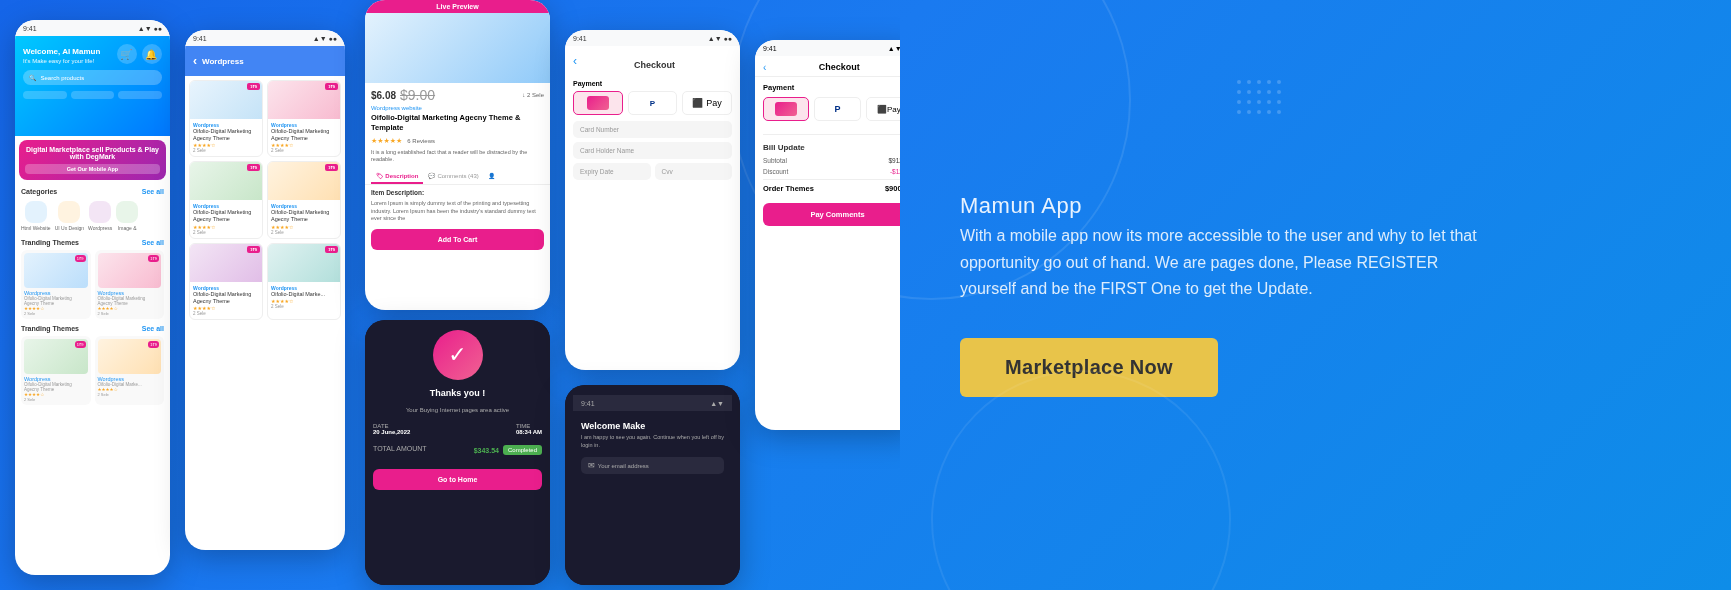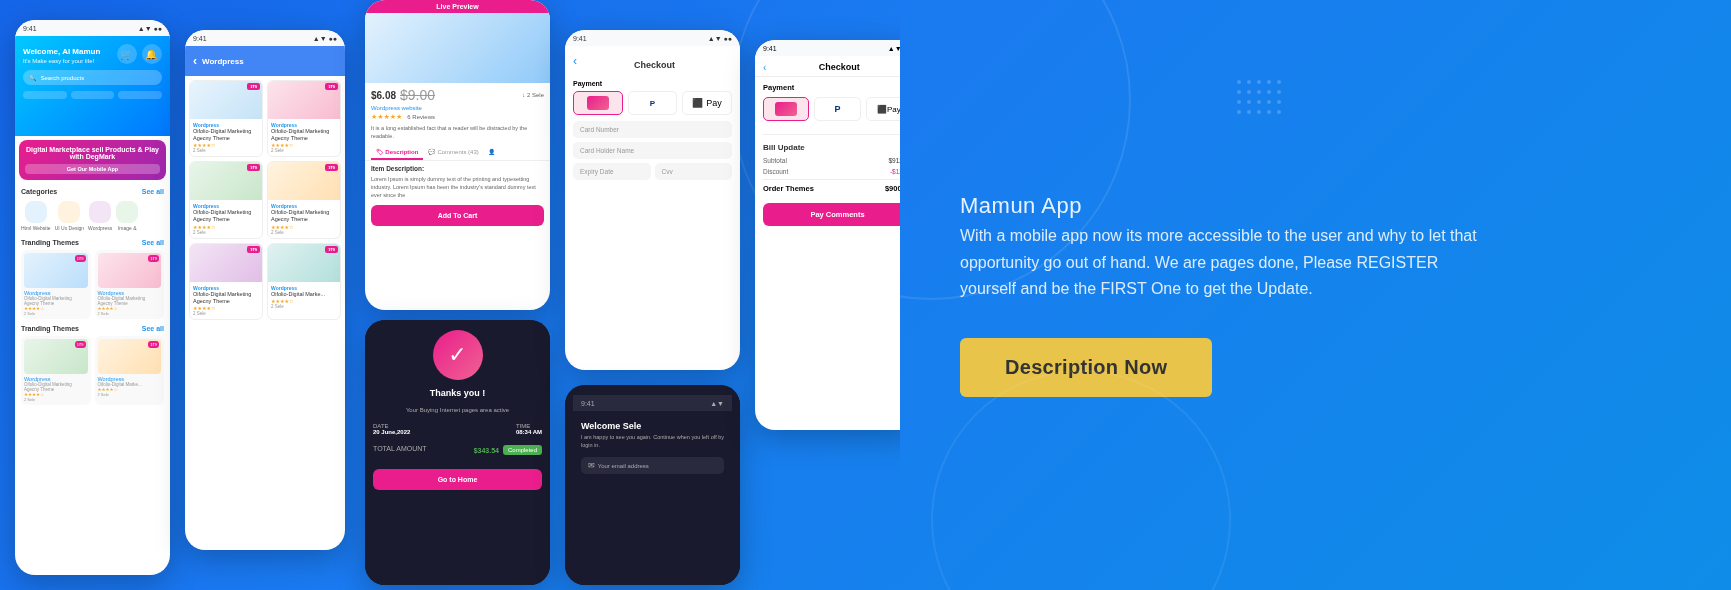--- a/index.html
+++ b/index.html
@@ -857,20 +857,21 @@
     <div class="phone-mockup phone-col3">
       <div class="phone-screen">
         <div class="col3-live-preview">Live Preview</div>
         <div class="col3-thumb" style="background:linear-gradient(135deg,#e3f2fd,#90caf9);"></div>
         <div class="col3-price">
           <span class="price-new">$6.08</span>
           <span class="price-old">$9.00</span>
           <span style="margin-left:auto;font-size:6px;color:#666;">↓ 2 Sele</span>
         </div>
         <div class="col3-tag">Wordpress website</div>
+        <div class="col3-title">Oifolio-Digital Marketing Agecny Theme &amp; Template</div>
         <div class="col3-stars">
           <span>★★★★★</span>
           <span style="font-size:6px;color:#666;margin-left:3px;">6 Reviews</span>
         </div>
         <div class="col3-desc">It is a long established fact that a reader will be distracted by the readable.</div>
         <div class="col3-tabs">
           <div class="col3-tab active">
             <span style="color:#e91e8c;">🏷</span> Description
           </div>
           <div class="col3-tab">💬 Comments (43)</div>
@@ -941,21 +942,21 @@
       </div>
     </div>
 
     <div class="phone-mockup phone-col4b">
       <div class="col4b-screen">
         <div class="status-bar" style="background:#2a2a3e;color:#aaa;">
           <span>9:41</span>
             <span>▲▼</span>
         </div>
         <div style="padding:10px 8px;">
-          <div class="welcome-title">Welcome Sele</div>
+          <div class="welcome-title">Welcome Make</div>
           <div class="welcome-sub">I am happy to see you again. Continue when you left off by login in.</div>
           <div class="welcome-input">
             <div class="email-icon-row">
               <span class="email-icon-small">✉</span>
               <span>Your email address</span>
             </div>
           </div>
         </div>
       </div>
     </div>
@@ -1002,16 +1003,16 @@
         </div>
         <div class="col5-pay-btn">Pay Comments</div>
       </div>
     </div>
 
   </div>
 
   <div class="right-content">
     <div class="subtitle">Mamun App</div>
     <div class="description">With a mobile app now its more accessible to the user and why to let that opportunity go out of hand. We are pages done, Please REGISTER yourself and be the FIRST One to get the Update.</div>
-    <button class="register-btn">Description Now</button>
+    <button class="register-btn">Marketplace Now</button>
   </div>
 
 </div>
 
 </body></html>

